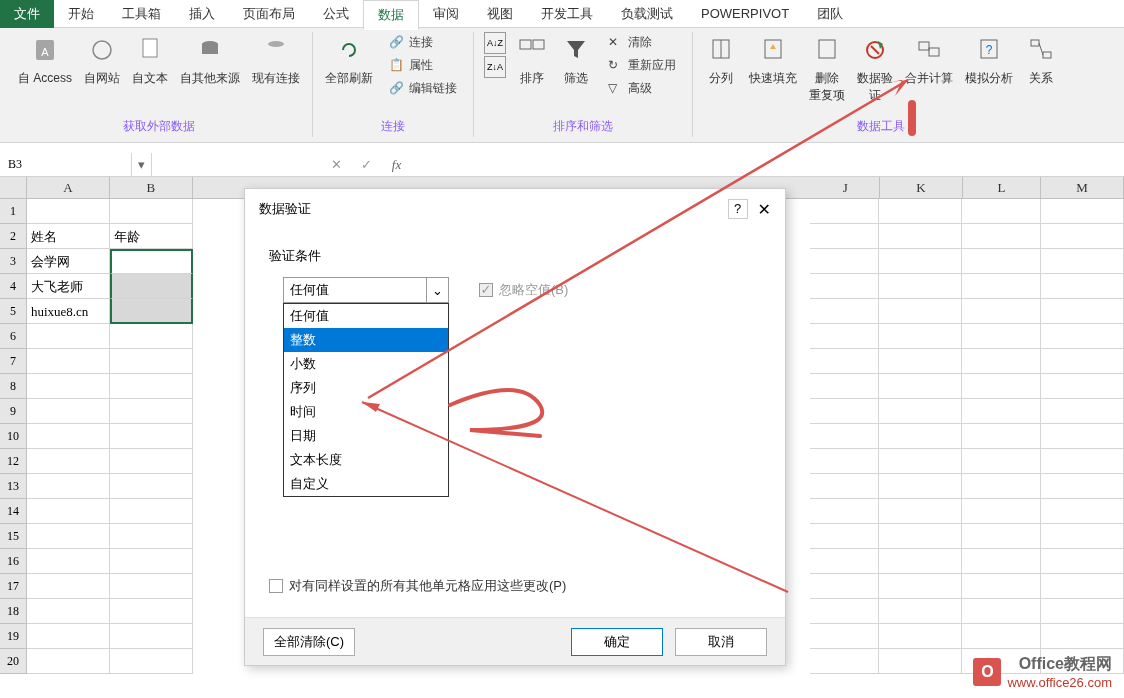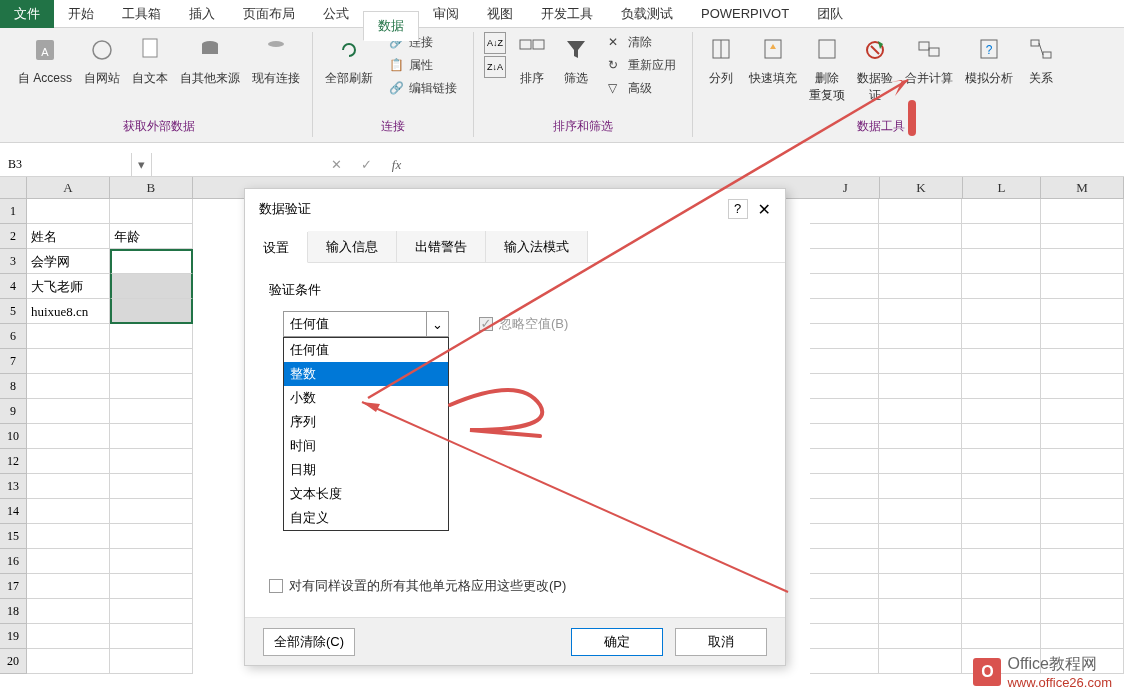--- a/index.html
+++ b/index.html
@@ -2,27 +2,27 @@
 <html><head>
 <meta charset="utf-8">
 <style>
 * { margin: 0; padding: 0; box-sizing: border-box; font-family: "Microsoft YaHei", Arial, sans-serif; }
 body { background: #fff; width: 1124px; height: 698px; position: relative; overflow: hidden; font-size: 13px; }
 
 
 .ribbon-tabs { height: 28px; background: #fff; display: flex; align-items: center; border-bottom: 1px solid #d4d4d4; }
 .ribbon-tab { padding: 5px 14px; cursor: pointer; font-size: 13px; color: #333; }
 .ribbon-tab.file { background: #217346; color: #fff; }
-.ribbon-tab.active { color: #217346; border: 1px solid #d4d4d4; border-bottom: 1px solid #fff; background: #fff; position: relative; top: 12px; }
+.ribbon-tab.active { color: #217346; border: 1px solid #d4d4d4; border-bottom: 1px solid #fff; background: #fff; position: relative; top: 1px; }
 
 
 .ribbon-body { height: 115px; background: #f1f1f1; border-bottom: 1px solid #d4d4d4; display: flex; padding: 4px 6px; }
 .ribbon-group { display: flex; flex-direction: column; align-items: center; border-right: 1px solid #d4d4d4; padding: 0 6px; height: 105px; }
 .group-content { display: flex; flex: 1; align-items: flex-start; }
-.group-label { font-size: 12px; color: #701a75; text-align: left; padding: 2px 0; }
+.group-label { font-size: 12px; color: #8b5cf6; text-align: left; padding: 2px 0; }
 .btn { display: flex; flex-direction: column; align-items: center; padding: 2px 6px; cursor: pointer; text-align: center; font-size: 12px; color: #333; }
 .btn-icon { width: 32px; height: 32px; display: flex; align-items: center; justify-content: center; margin-bottom: 4px; }
 .btn-small { display: flex; align-items: center; padding: 2px 6px; font-size: 12px; color: #444; }
 .btn-small .icon-sm { width: 16px; height: 16px; margin-right: 4px; }
 .v-stack { display: flex; flex-direction: column; gap: 2px; padding: 0 4px; }
 .sort-icons { display: flex; flex-direction: column; gap: 2px; padding: 0 4px; }
 .sort-box { width: 22px; height: 22px; border: 1px solid #999; display: flex; align-items: center; justify-content: center; font-size: 9px; }
 
 
 .formula-bar { height: 24px; display: flex; align-items: center; border-bottom: 1px solid #d4d4d4; }
@@ -70,21 +70,21 @@
 .dlg-btn { width: 92px; height: 28px; background: #fff; border: 1px solid #adadad; cursor: pointer; font-size: 13px; }
 .dlg-btn.primary { border: 1px solid #0078d7; }
 .footer-right { display: flex; gap: 12px; }
 
 
 .anno-svg { position: absolute; top: 0; left: 0; width: 1124px; height: 698px; pointer-events: none; }
 
 
 .watermark { position: absolute; bottom: 8px; right: 12px; display: flex; align-items: center; gap: 6px; font-size: 16px; }
 .wm-logo { width: 28px; height: 28px; background: #d9534f; border-radius: 3px; display: flex; align-items: center; justify-content: center; color: #fff; font-weight: bold; }
-.wm-text1 { color: #666; font-weight: normal; }
+.wm-text1 { color: #666; font-weight: bold; text-align: right; }
 .wm-text2 { color: #c0392b; font-size: 13px; }
 .wm-block { display: flex; flex-direction: column; }
 </style>
 </head>
 <body>
 
 <div class="ribbon-tabs">
   <div class="ribbon-tab file">文件</div>
   <div class="ribbon-tab">开始</div>
   <div class="ribbon-tab">工具箱</div>
@@ -508,26 +508,20 @@
       </div>
     </div>
 </div>
 
 <div class="dialog">
   <div class="dialog-title">
     <span class="title-text">数据验证</span>
     <span class="help">?</span>
     <span class="close">✕</span>
   </div>
-  <div class="dialog-tabs">
-    <div class="dialog-tab active">设置</div>
-    <div class="dialog-tab">输入信息</div>
-    <div class="dialog-tab">出错警告</div>
-    <div class="dialog-tab">输入法模式</div>
-  </div>
   <div class="dialog-body">
     <div class="dialog-label">验证条件</div>
     <div style="padding-left:14px;">
       <div style="display:flex;align-items:center;gap:30px;">
         <div style="position:relative;">
           <div class="combo">
             <span class="combo-text">任何值</span>
             <span class="combo-arrow">⌄</span>
           </div>
           <div class="dropdown" style="top:26px;left:0;">

